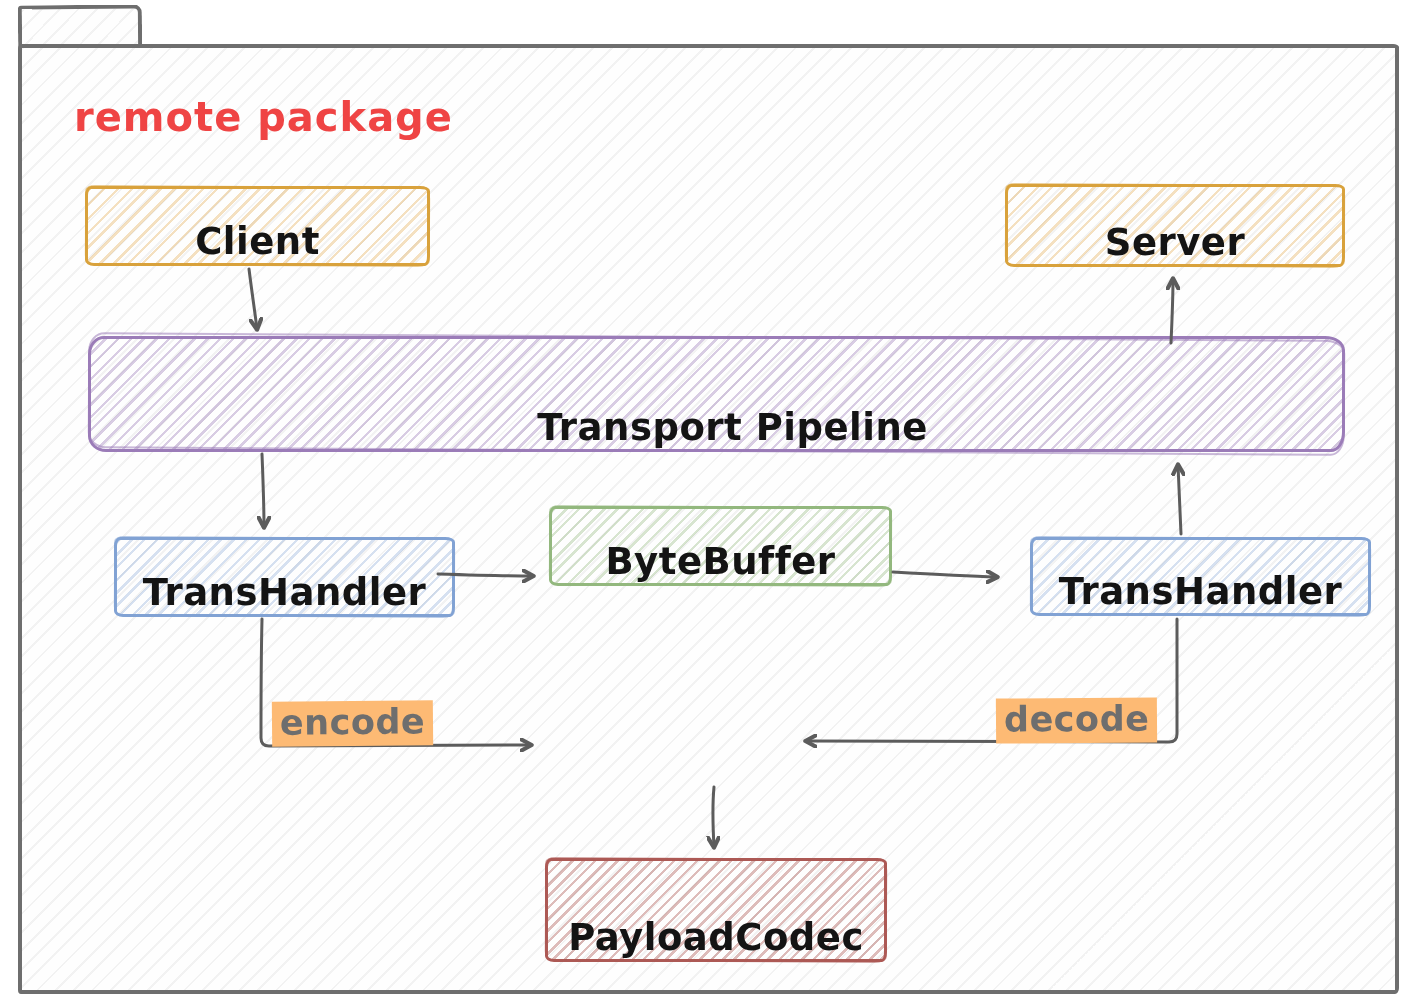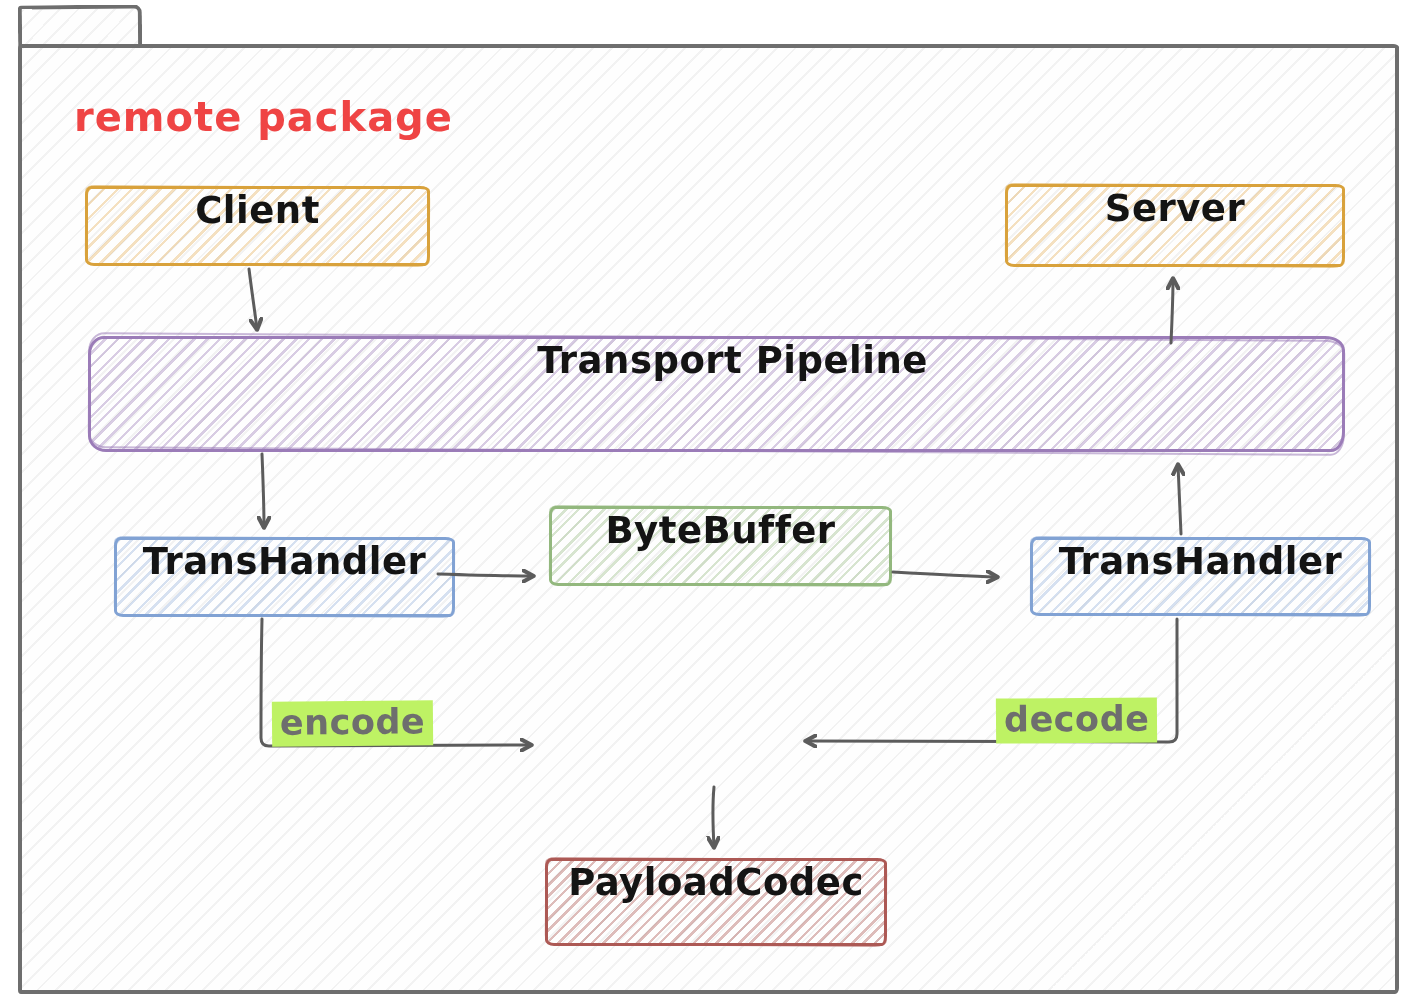--- a/index.html
+++ b/index.html
@@ -23,21 +23,21 @@
     border:4px solid #6e6e6e;
     border-radius:3px 6px 4px 3px / 5px 3px 6px 4px;
   }
   .pkg-title{
     position:absolute;left:74px;top:94px;
     font-size:40px;font-weight:700;color:#ef4444;letter-spacing:1px;
     white-space:nowrap;
   }
   
   .node{
-    position:absolute;display:flex;align-items:flex-start;justify-content:center;
+    position:absolute;display:flex;align-items:flex-end;justify-content:center;
     border:3px solid var(--c);
     border-radius:6px 10px 5px 9px / 9px 5px 10px 6px;
     box-sizing:border-box;
     font-size:37px;font-weight:700;color:#141414;letter-spacing:.5px;
     white-space:nowrap;
   }
   .node::before{ 
     content:"";position:absolute;inset:-3px;
     border:2.5px solid var(--c);opacity:.55;
     border-radius:10px 5px 12px 6px / 5px 12px 6px 10px;
@@ -50,25 +50,25 @@
   .node.red   {--c:#ad5a55;background-image:repeating-linear-gradient(135deg,rgba(173,90,85,0.40) 0 2.5px,transparent 2.5px 8px);}
   .node.pipe, .node.pipe::before{border-radius:16px 20px 14px 18px / 18px 14px 20px 16px;}
 
   #n-client {left:85px; top:186px; width:345px; height:80px;}
   #n-server {left:1005px;top:184px; width:340px; height:83px;}
   #n-pipe   {left:88px; top:336px; width:1257px;height:116px;padding-left:32px;}
   #n-thl    {left:94px; top:537px; width:341px; height:80px;}
   #n-bb     {left:549px;top:506px; width:343px; height:80px;}
   #n-thr    {left:1010px;top:537px;width:341px; height:79px;}
   #n-codec  {left:543px;top:701px; width:252px; height:82px;}
-  #n-payload{left:545px;top:858px; width:342px; height:88px;}
+  #n-payload{left:545px;top:858px; width:342px; height:104px;}
 
   
   .edge-label{
-    position:absolute;background:#bef264;color:#6e6e6e;
+    position:absolute;background:#fdba74;color:#6e6e6e;
     font-size:35px;font-weight:700;letter-spacing:.5px;
     padding:2px 8px 4px 8px;line-height:1.1;white-space:nowrap;
   }
   #lbl-encode{left:272px;top:701px;transform:rotate(-0.5deg);}
   #lbl-decode{left:996px;top:698px;transform:rotate(-0.4deg);}
 
   .edges-layer{position:absolute;left:0;top:0;width:1404px;height:998px;pointer-events:none;}
   .edges-layer path{stroke:#5c5c5c;stroke-width:3;fill:none;stroke-linecap:round;stroke-linejoin:round;}
 </style>
 </head>

